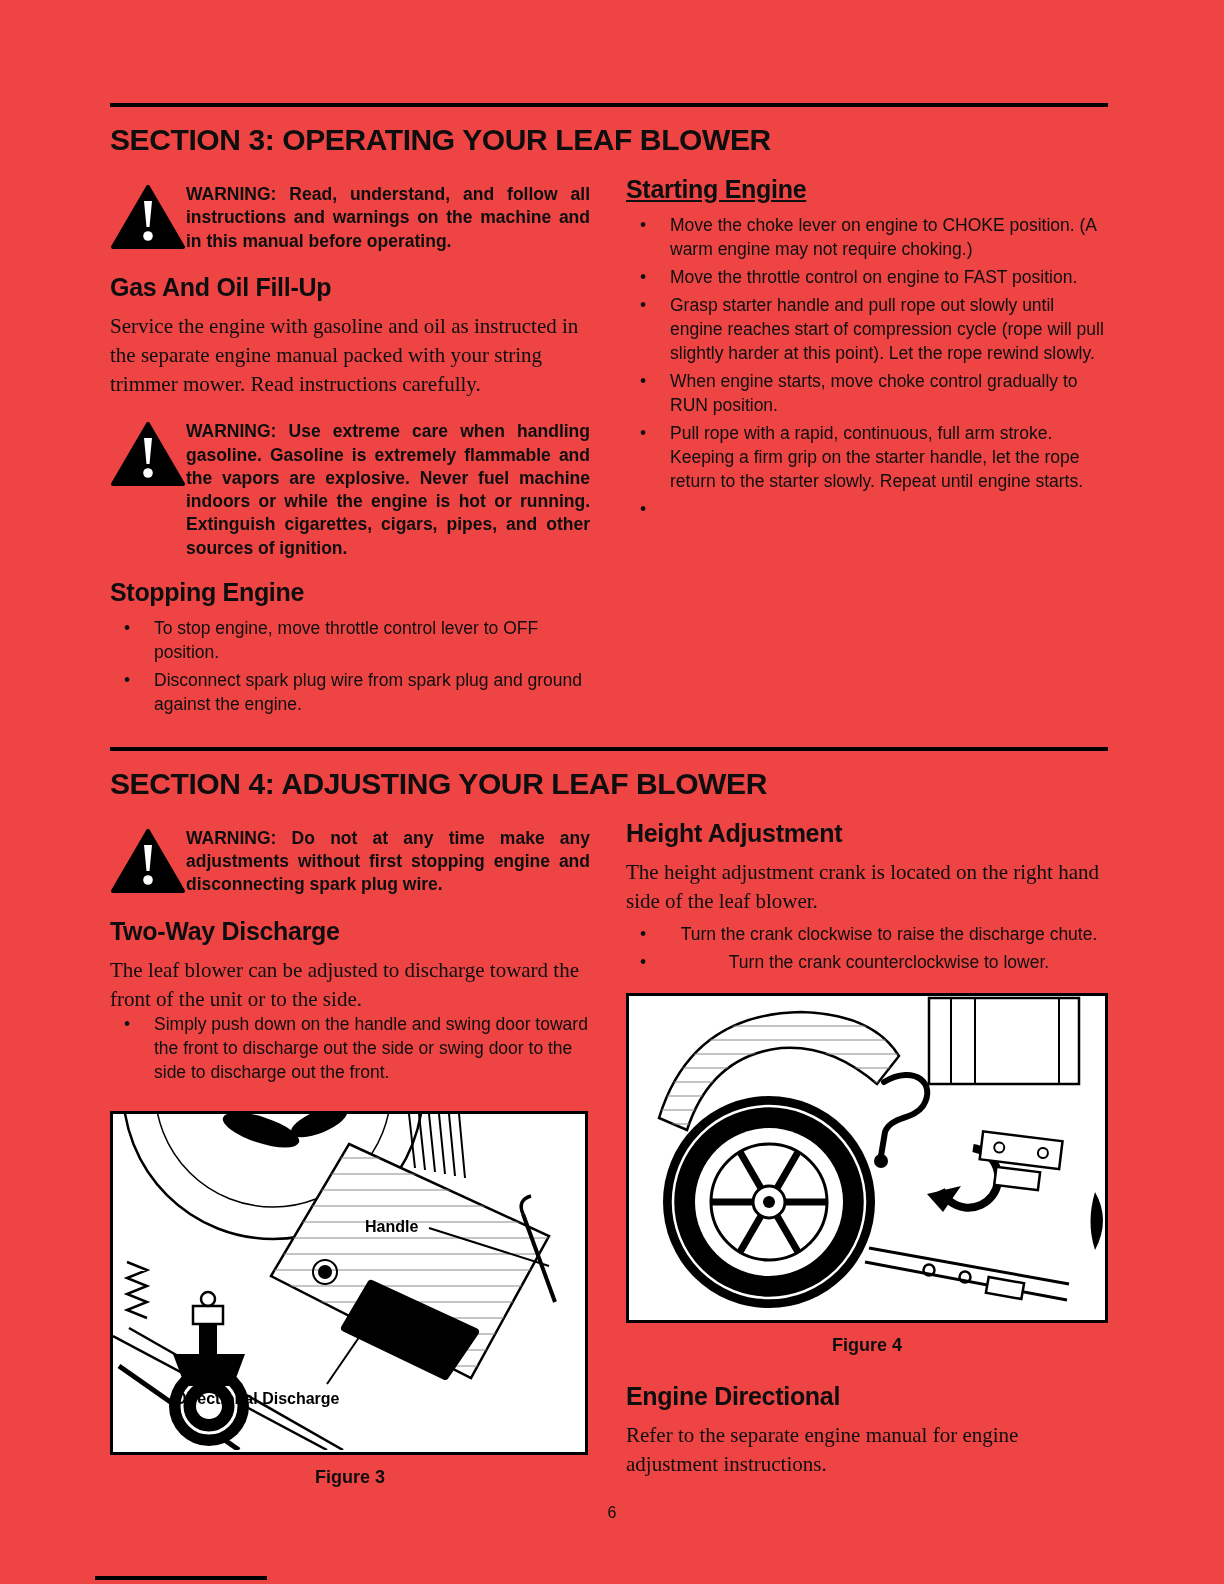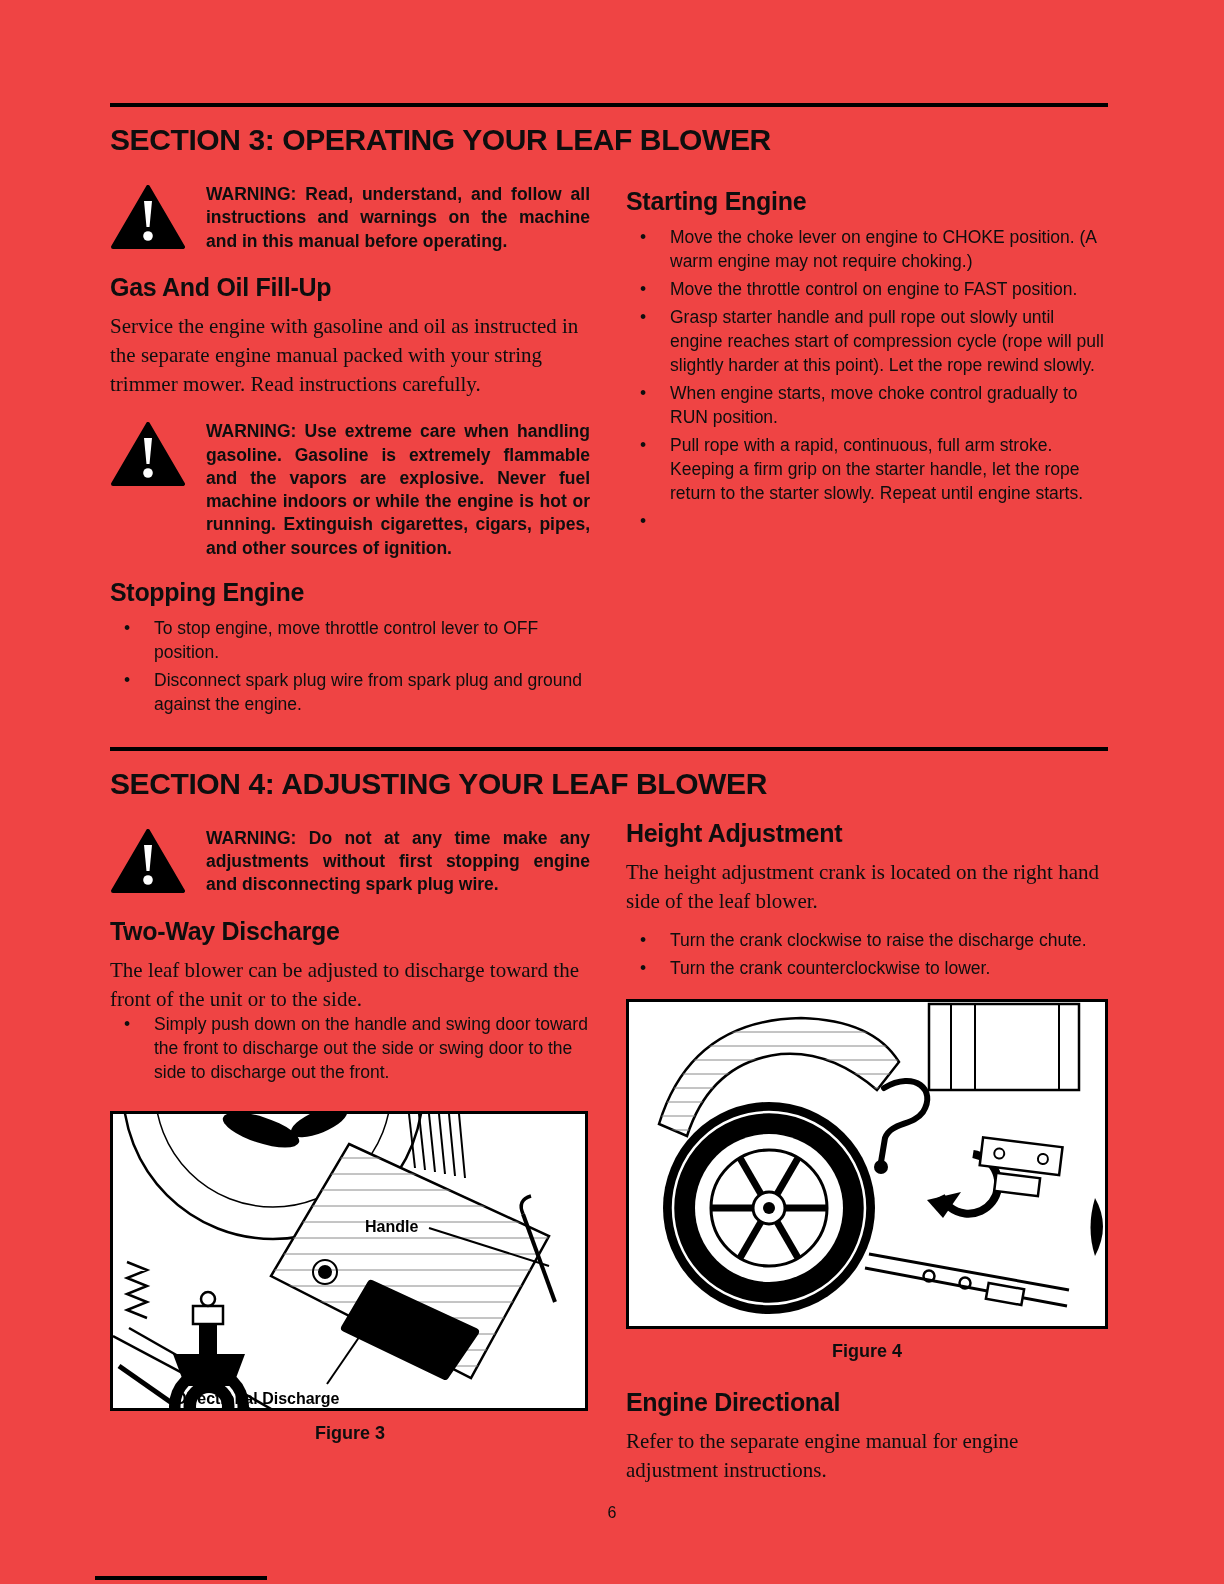--- a/index.html
+++ b/index.html
@@ -18,21 +18,21 @@
   }
   .rule { border-top:4px solid #000; height:0; }
   .section-title {
     font-size:30px; font-weight:bold; letter-spacing:-0.4px;
     margin:16px 0 18px 0;
   }
   .cols { display:flex; gap:36px; align-items:flex-start; }
   .col-left  { width:480px; flex:none; }
   .col-right { width:482px; flex:none; }
 
-  .warn { display:flex; gap:20px; margin:6px 0 18px 0; }
+  .warn { display:flex; margin:6px 0 18px 0; }
   .warn svg { flex:none; margin-top:4px; }
   .warn-text {
     font-weight:bold; font-size:17.5px; line-height:1.33;
     text-align:justify; padding-top:2px;
   }
 
   .subhead { font-size:25px; font-weight:bold; letter-spacing:-0.3px; margin:12px 0 10px 0; }
   .body-p  { font-size:21px; line-height:1.37;font-family:Liberation Serif, serif; }
 
   ul.bullets { list-style:none; margin-top:6px; }
@@ -101,21 +101,21 @@
 
       <div class="subhead">Stopping Engine</div>
       <ul class="bullets">
         <li>To stop engine, move throttle control lever to OFF position.</li>
         <li>Disconnect spark plug wire from spark plug and ground against the engine.</li>
       </ul>
 
     </div>
 
     <div class="col-right">
-      <div class="subhead" style="margin-top:12px;">Starting Engine</div>
+      <div class="subhead" style="margin-top:0;text-decoration:underline;">Starting Engine</div>
       <ul class="bullets">
         <li>Move the choke lever on engine to CHOKE position. (A warm engine may not require choking.)</li>
         <li>Move the throttle control on engine to FAST position.</li>
         <li>Grasp starter handle and pull rope out slowly until engine reaches start of compression cycle (rope will pull slightly harder at this point). Let the rope rewind slowly.</li>
         <li>When engine starts, move choke control gradually to RUN position.</li>
         <li>Pull rope with a rapid, continuous, full arm stroke. Keeping a firm grip on the starter handle, let the rope return to the starter slowly. Repeat until engine starts.</li>
         <li></li>
       </ul>
     </div>
   </div>
@@ -138,21 +138,21 @@
         <div class="warn-text">WARNING: Do not at any time make any adjustments without first stopping engine and disconnecting spark plug wire.</div>
       </div>
 
       <div class="subhead">Two-Way Discharge</div>
       <p class="body-p">The leaf blower can be adjusted to discharge toward the front of the unit or to the side.</p>
       <ul class="bullets" style="margin-top:0;">
         <li>Simply push down on the handle and swing door toward the front to discharge out the side or swing door to the side to discharge out the front.</li>
       </ul>
 
       <div class="figure">
-        <div class="figbox" style="width:478px; height:300px;">
+        <div class="figbox" style="width:478px; height:344px;">
           <svg width="472" height="336" viewBox="0 0 472 336">
             <defs>
               <clipPath id="panelClip3">
                   <polygon points="236,30 436,122 358,264 158,162"></polygon>
                 </clipPath>
             </defs>
 
             <circle cx="160" cy="-25" r="150" fill="none" stroke="#000" stroke-width="2.5"></circle>
             <circle cx="160" cy="-25" r="118" fill="none" stroke="#000" stroke-width="1.5"></circle>
 
@@ -213,21 +213,21 @@
           </svg>
         </div>
         <div class="figcap">Figure 3</div>
       </div>
 
     </div>
 
     <div class="col-right">
       <div class="subhead" style="margin-top:0;">Height Adjustment</div>
       <p class="body-p">The height adjustment crank is located on the right hand side of the leaf blower.</p>
-      <ul class="bullets" style="margin-top:14px;">
+      <ul class="bullets" style="margin-top:8px;text-align:center;">
         <li>Turn the crank clockwise to raise the discharge chute.</li>
         <li>Turn the crank counterclockwise to lower.</li>
       </ul>
 
       <div class="figure fig4-wrap">
         <div class="figbox" style="width:482px; height:330px;">
           <svg width="476" height="324" viewBox="0 0 476 324">
             <defs>
               <clipPath id="fenderClip4">
                 <path d="M 30 122 Q 62 18 172 16 Q 244 18 270 60 L 248 88 Q 202 48 152 52 Q 82 60 58 134 Z"></path>

